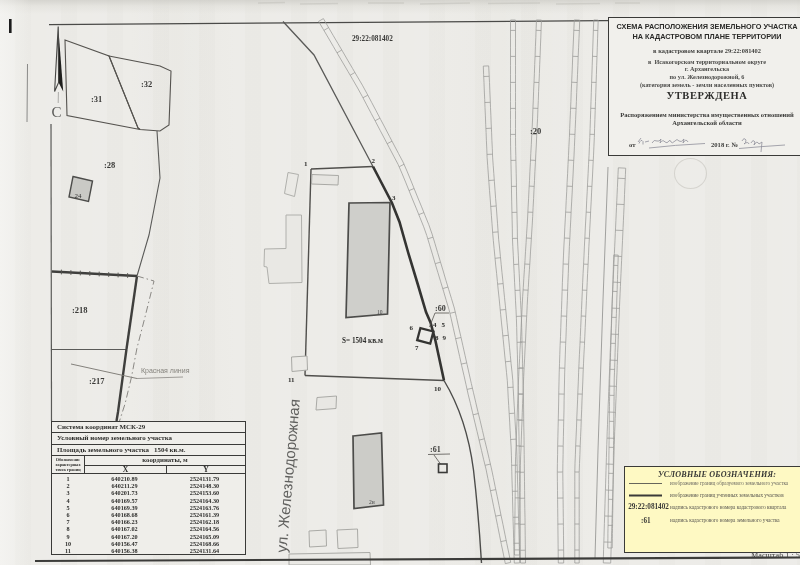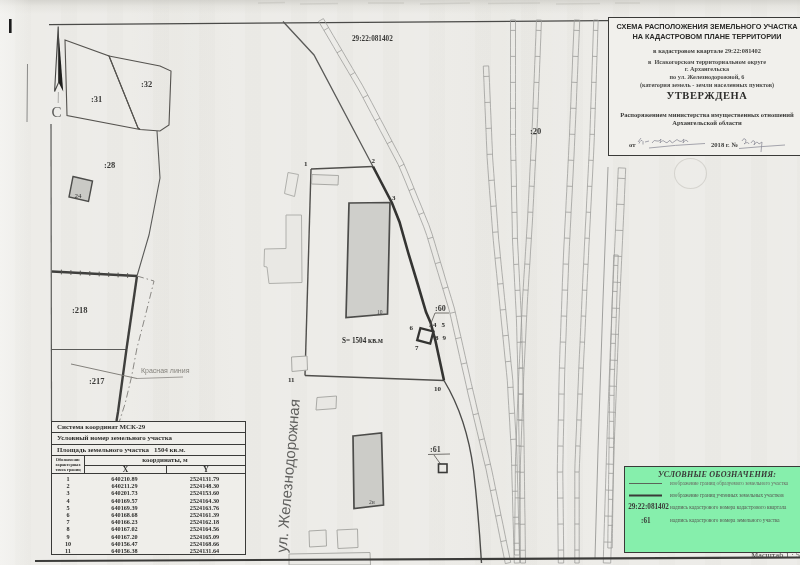--- a/index.html
+++ b/index.html
@@ -279,21 +279,21 @@
           <div style="width:79px;text-align:center;">2524168.66</div>
         </div>
 <div style="display:flex;height:7.2px;line-height:7.2px;">
           <div style="width:32px;text-align:center;">11</div>
           <div style="width:81px;text-align:center;">640156.38</div>
           <div style="width:79px;text-align:center;">2524131.64</div>
         </div>
   </div>
 </div>
 
-<div class="abs" style="left:624px;top:466px;width:176px;height:85px;background:#86efac;border:1.2px solid #3a3a38;border-right:none;color:#3a3a38;">
+<div class="abs" style="left:624px;top:466px;width:176px;height:85px;background:#fef9c3;border:1.2px solid #3a3a38;border-right:none;color:#3a3a38;">
 
   <div class="abs" style="left:33px;top:3px;width:143px;font-size:8.1px;font-weight:bold;font-style:italic;letter-spacing:0.2px;white-space:nowrap;">УСЛОВНЫЕ ОБОЗНАЧЕНИЯ:</div>
   <svg class="abs" style="left:0;top:0" width="176" height="85" viewBox="0 0 176 85">
 
     <path d="M4 16.5 L37 16.5" stroke="#55534f" stroke-width="0.9"></path>
 
     <path d="M4 28.5 L37 28.5" stroke="#3a3a38" stroke-width="1.9"></path>
   </svg>
   <div class="abs" style="left:45px;top:13px;font-size:5.2px;color:#6a6862;white-space:nowrap;">изображение границ образуемого земельного участка</div>
   <div class="abs" style="left:45px;top:25px;font-size:5.2px;color:#55534f;white-space:nowrap;">изображение границ учтенных земельных участков</div>

